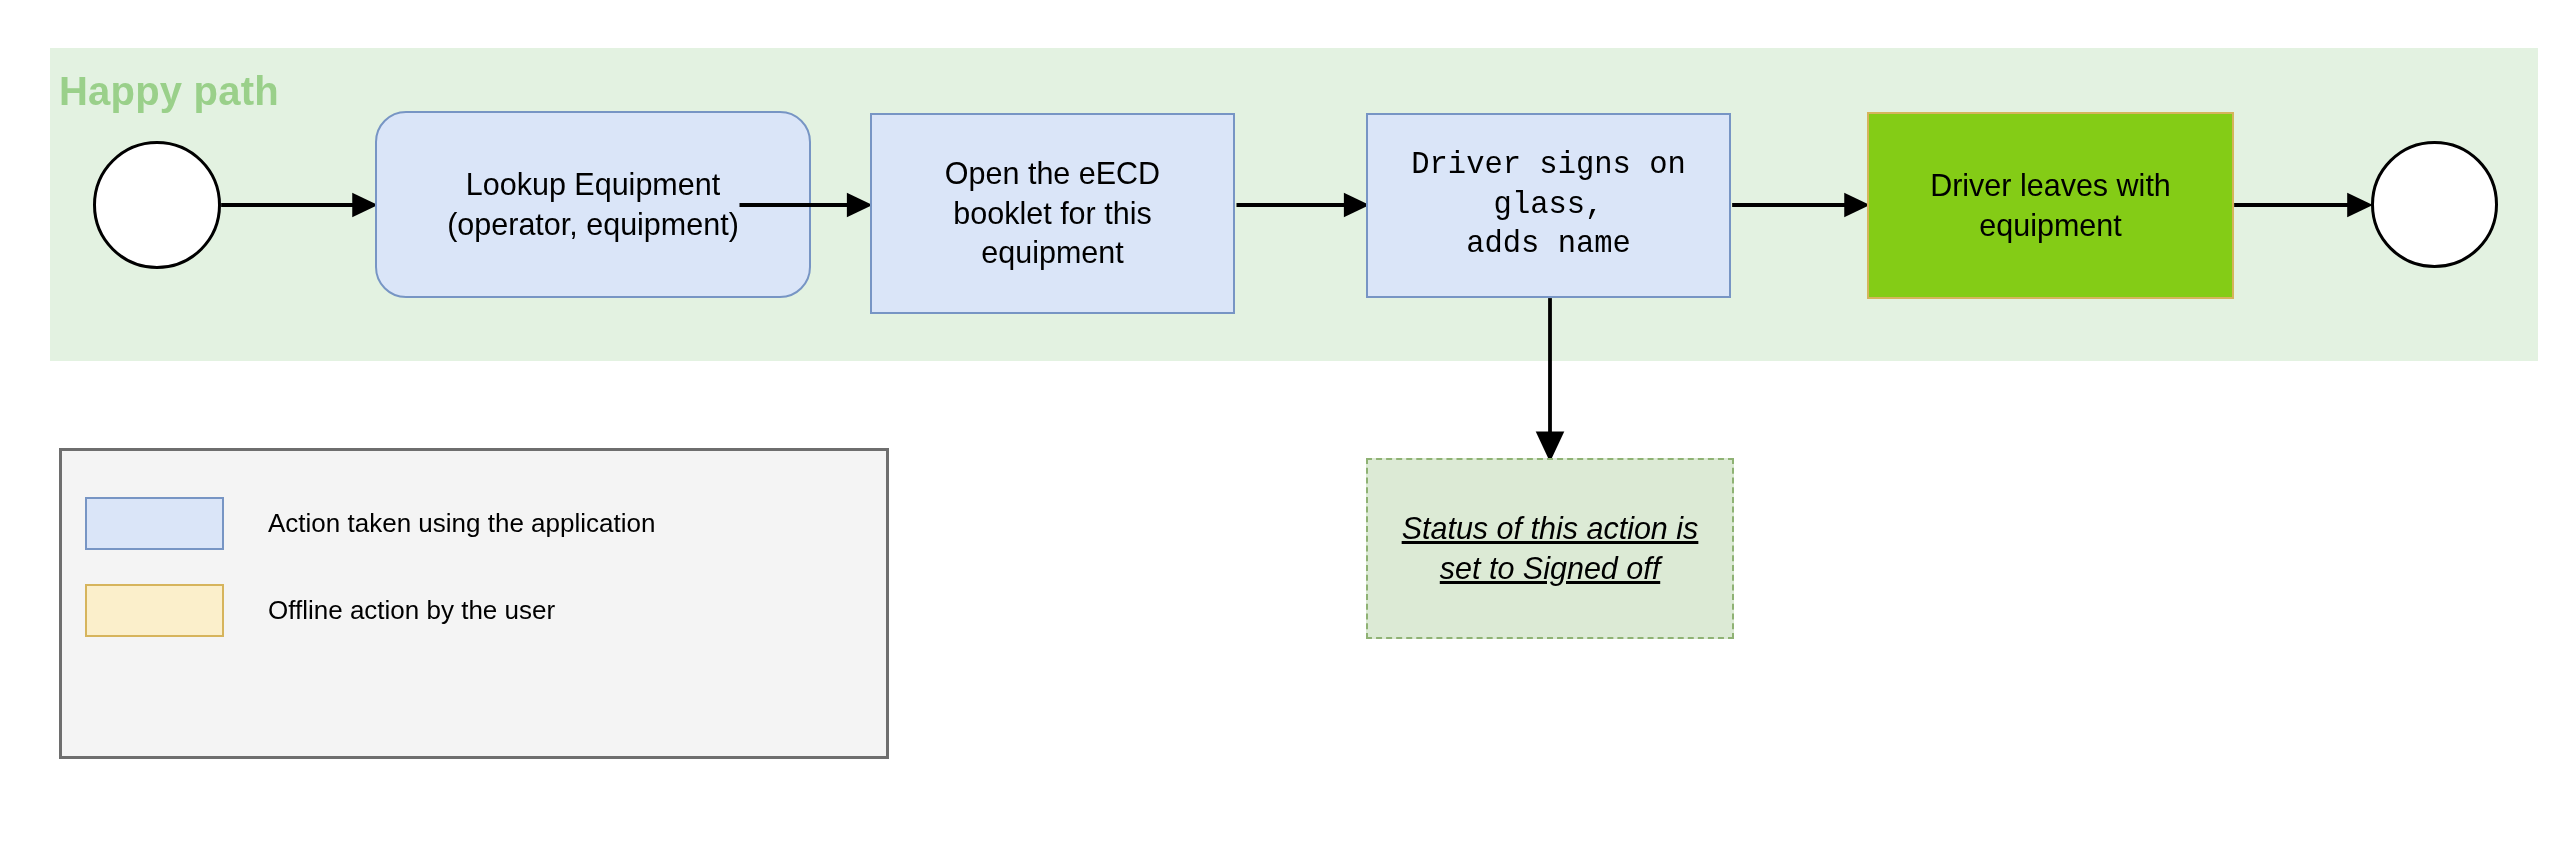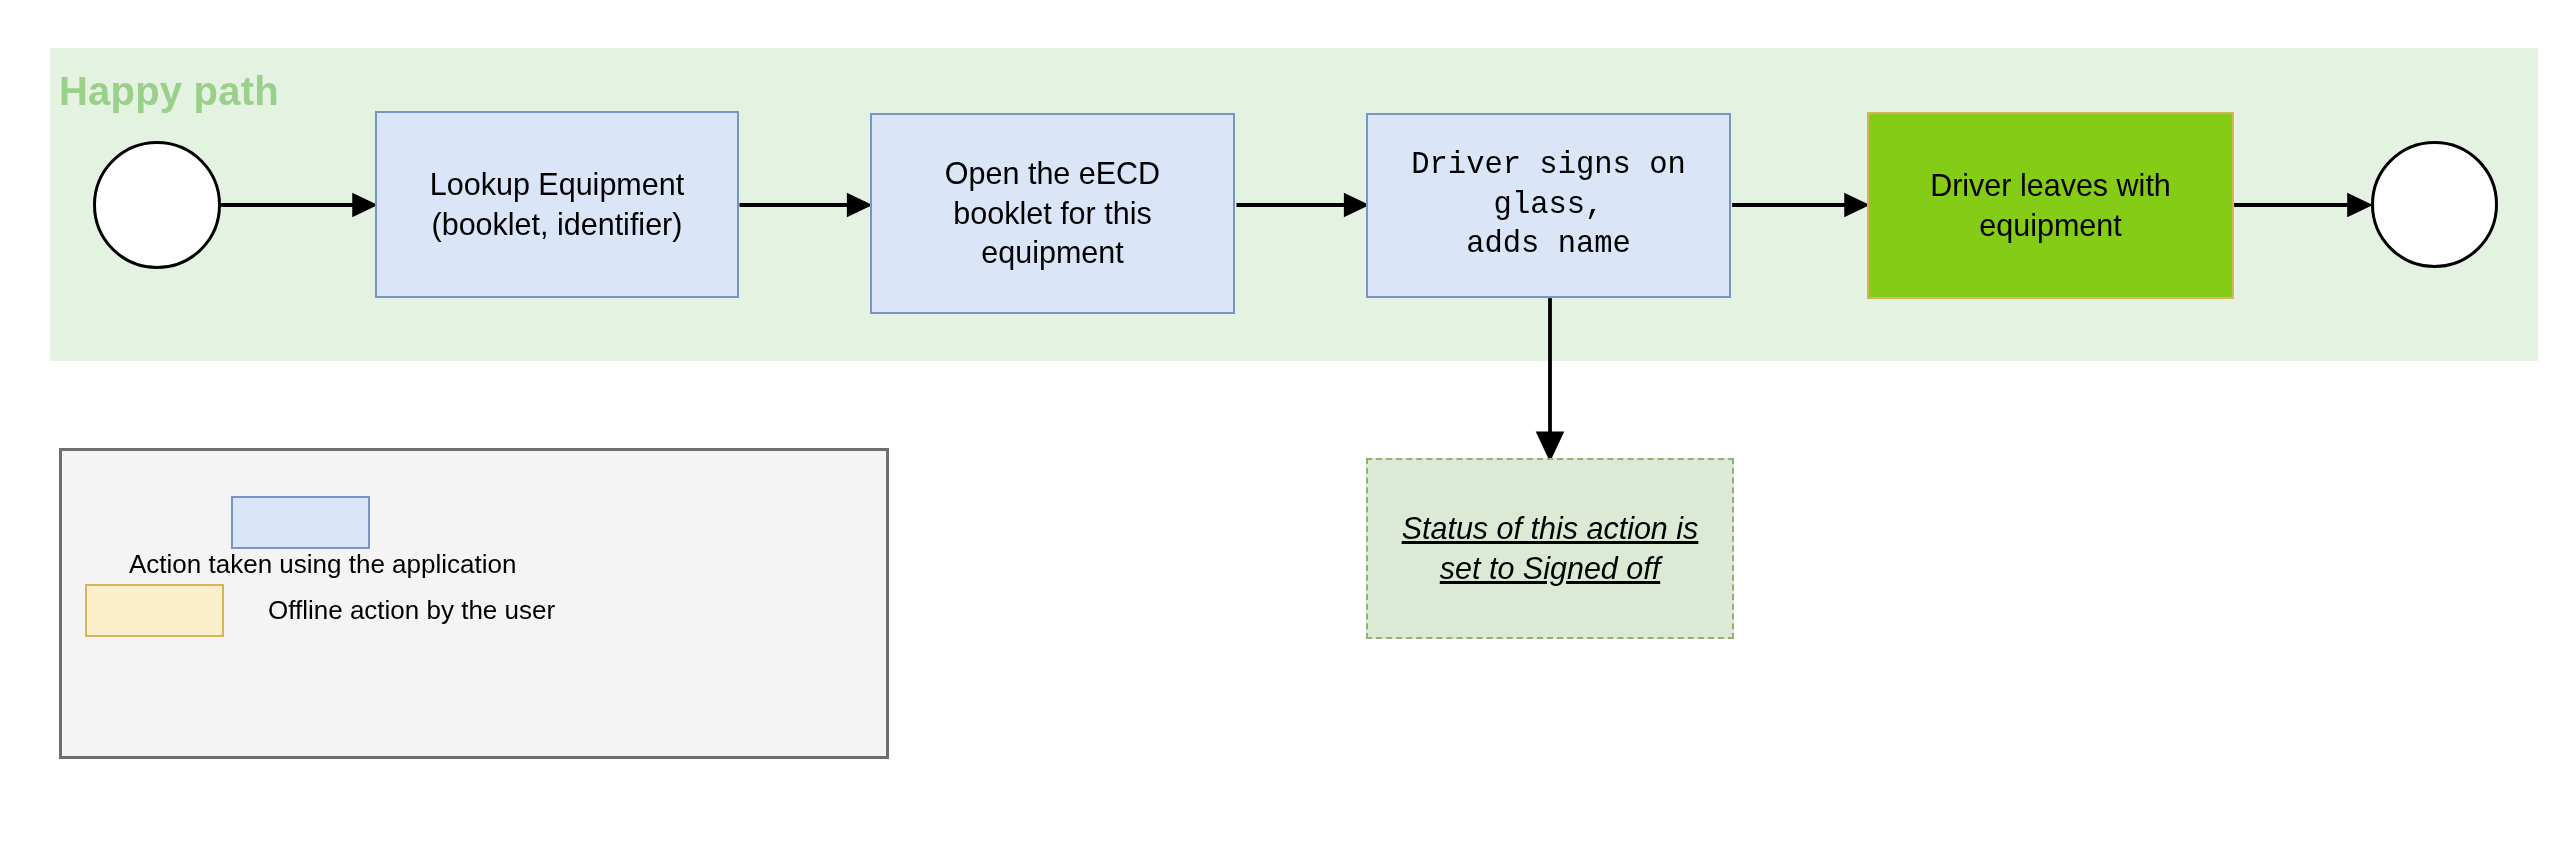--- a/index.html
+++ b/index.html
@@ -136,24 +136,24 @@
   <div class="lane"></div>
   <div class="lane-title">Happy path</div>
 
   <div class="terminator" style="left:93px; top:141px; width:128px; height:128px;"></div>
 
   <svg class="connector" style="left:221px; top:186px; width:157px; height:38px;" viewBox="0 0 165 40">
     <line x1="0" y1="20" x2="140" y2="20"></line>
     <polygon points="138,7 165,20 138,33"></polygon>
   </svg>
 
-  <div class="node node-app" style="left:375px; top:111px; width:364px; height:187px;">
+  <div class="node node-app" style="left:375px; top:111px; width:436px; height:187px;border-radius:31px;">
     <span>
       <span>Lookup Equipment</span><br>
-      <span>(booklet, identifier)</span>
+      <span>(operator, equipment)</span>
     </span>
   </div>
 
   <svg class="connector" style="left:739px; top:186px; width:134px; height:38px;" viewBox="0 0 140 40">
     <line x1="0" y1="20" x2="115" y2="20"></line>
     <polygon points="113,7 140,20 113,33"></polygon>
   </svg>
 
   <div class="node node-app" style="left:870px; top:113px; width:365px; height:201px;">
     <span>
@@ -201,21 +201,21 @@
 
   <div class="node node-system" style="left:1366px; top:458px; width:368px; height:181px;">
     <span>
       <span>Status of this action is</span><br>
       <span>set to Signed off</span>
     </span>
   </div>
 
   <div class="legend">
 
-    <div class="legend-row" style="top:45px;flex-direction:column;">
+    <div class="legend-row" style="top:45px;">
       <div class="legend-swatch sw-app"></div>
       <div class="legend-label">Action taken using the application</div>
     </div>
 
     <div class="legend-row" style="top:132px;">
       <div class="legend-swatch sw-offline"></div>
       <div class="legend-label">Offline action by the user</div>
     </div>
 
 

